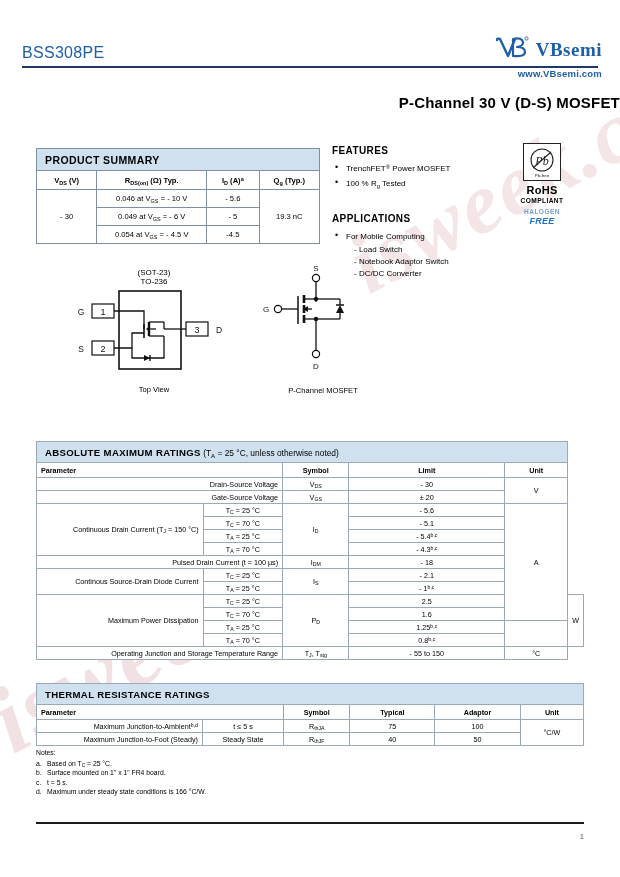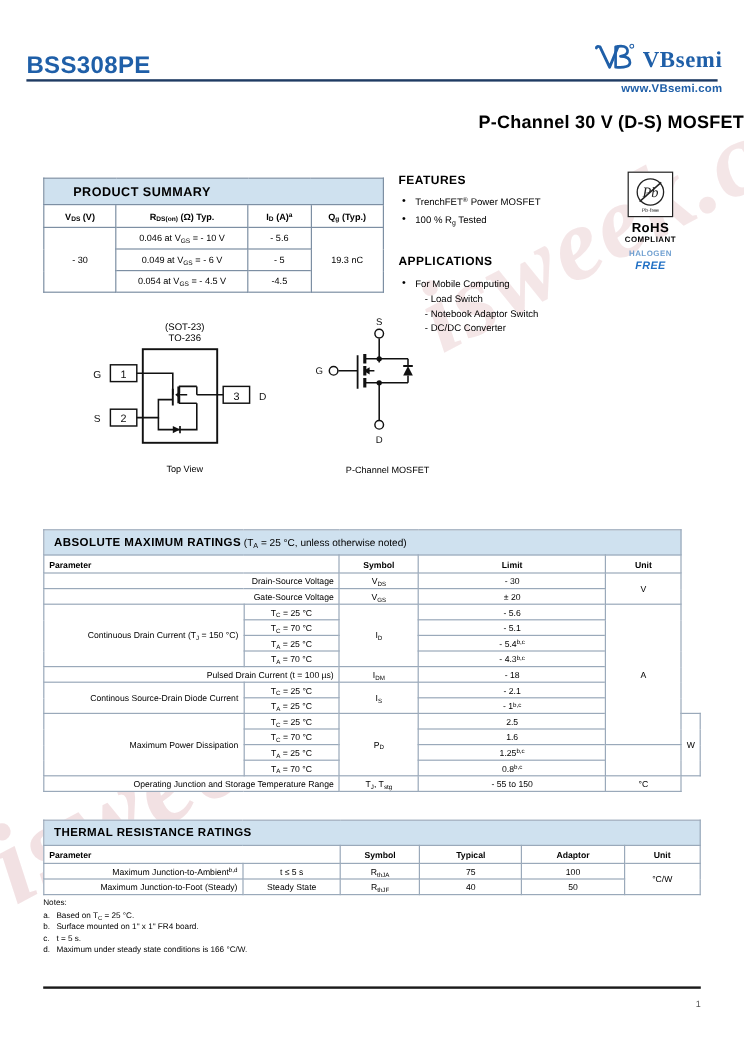--- a/index.html
+++ b/index.html
@@ -59,22 +59,22 @@
   #header {
     position: absolute;
     left: 0; top: 0;
     width: 620px;
     height: 84px;
   }
   #part-number {
     position: absolute;
     left: 22px;
     top: 44px;
-    font-size: 20px;
-    font-weight: bold;
+    font-size: 16px;
+    font-weight: normal;
     color: #1f5fa8;
     letter-spacing: .3px;
   }
   #header-rule {
     position: absolute;
     left: 22px;
     top: 66px;
     width: 576px;
     height: 2px;
     background: #1f3b63;
@@ -132,21 +132,21 @@
     border: 1px solid #7d8fa3;
     padding: 0;
     text-align: center;
     vertical-align: middle;
   }
   #product-summary .ps-title {
     background: #cfe1ef;
     text-align: left;
     font-size: 10.5px;
     font-weight: bold;
-    padding: 3px 0 3px 24px;
+    padding: 3px 0 3px 8px;
     letter-spacing: .4px;
     height: 15px;
   }
   #product-summary .ps-head td {
     font-weight: bold;
     height: 18px;
     background: #fff;
   }
   #product-summary .ps-body td {
     height: 17px;

